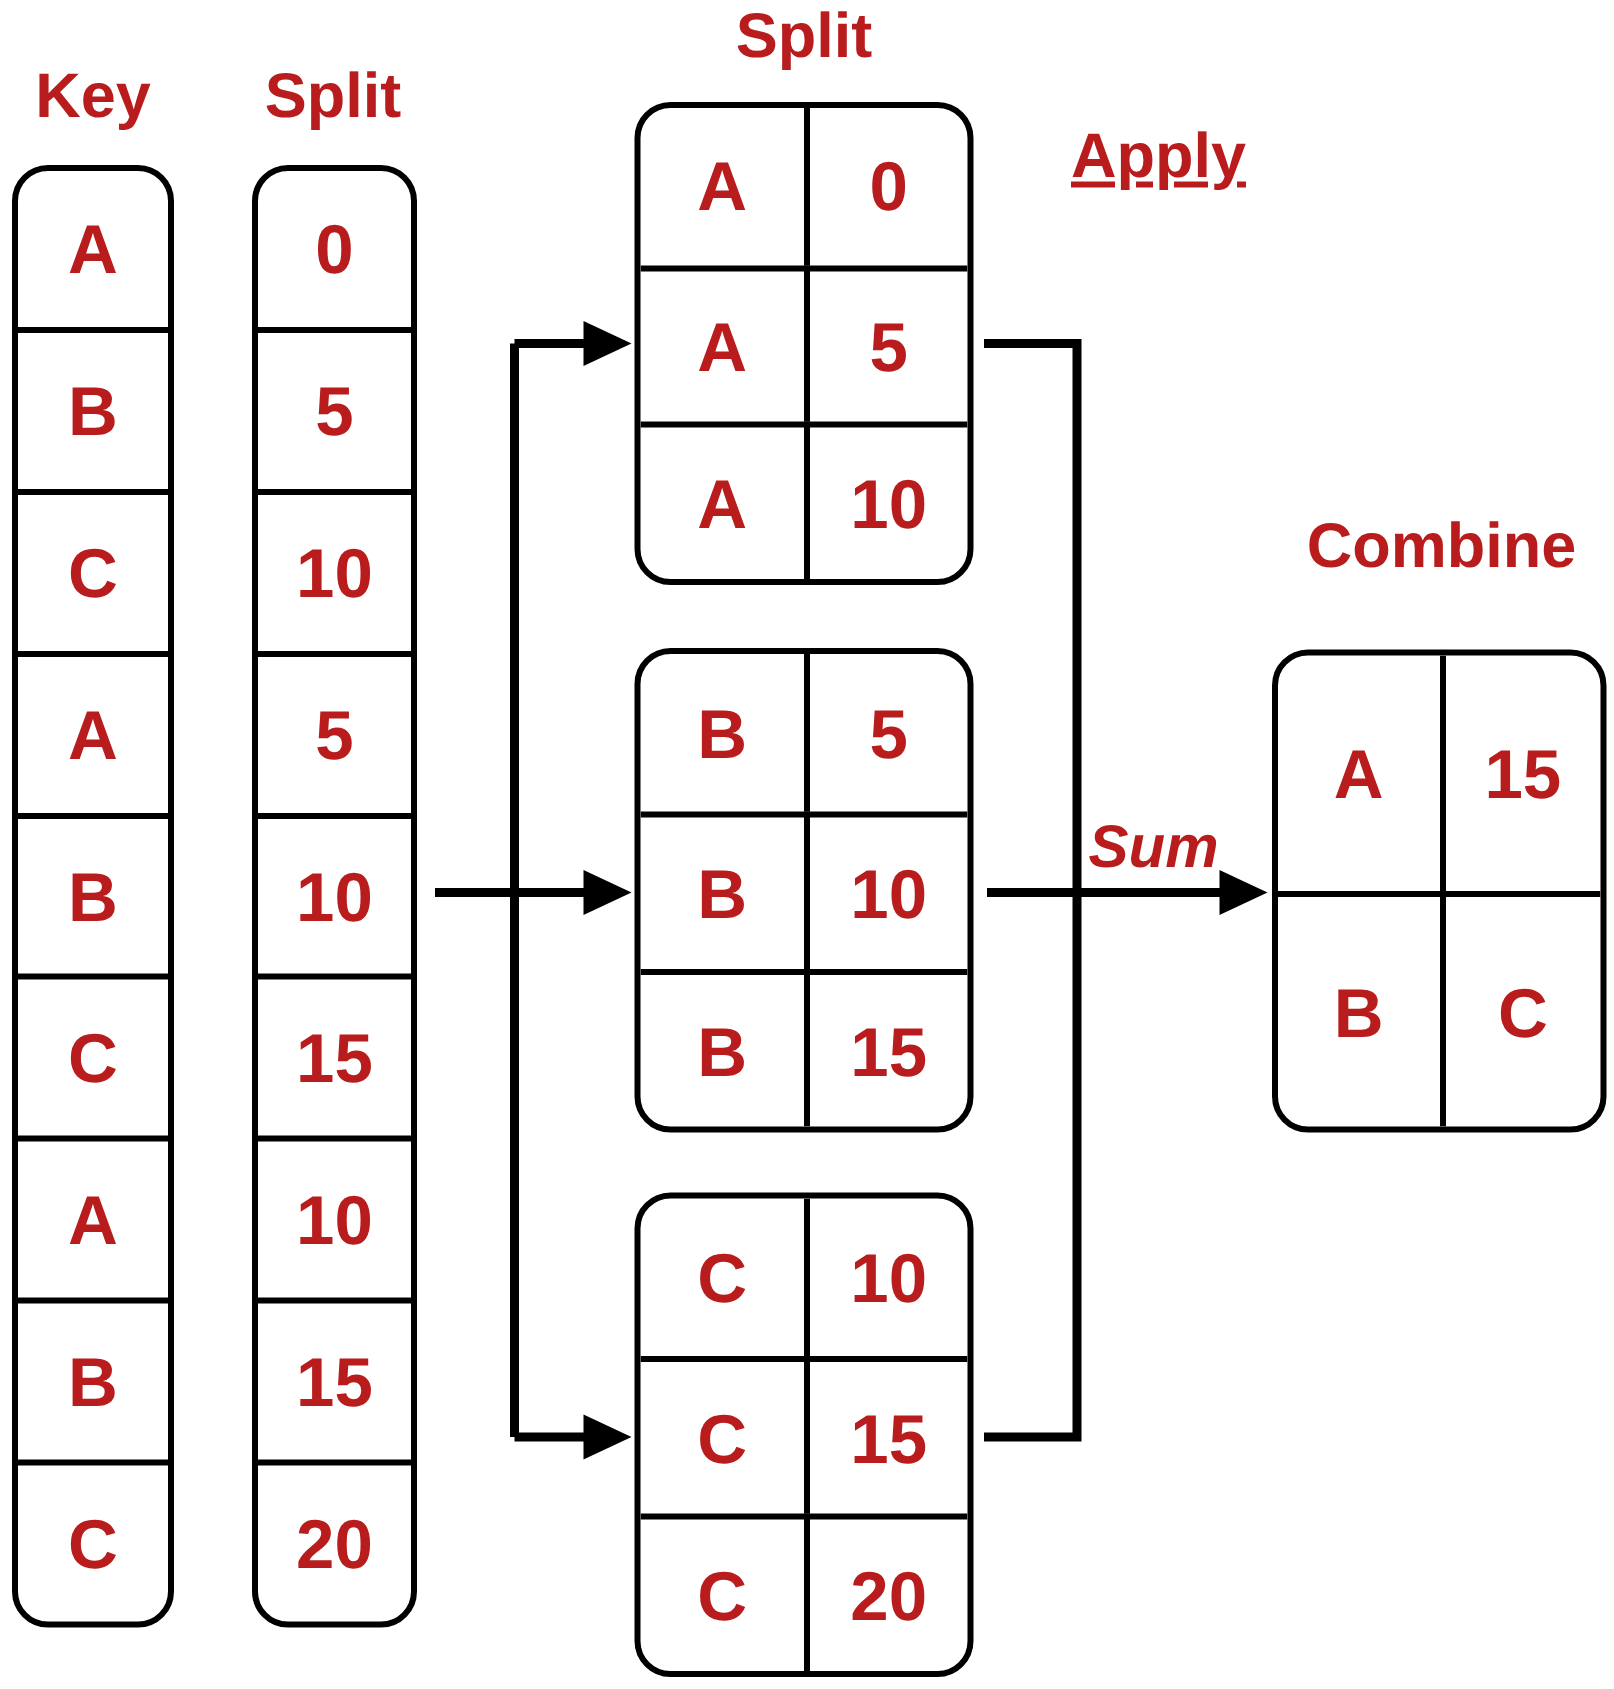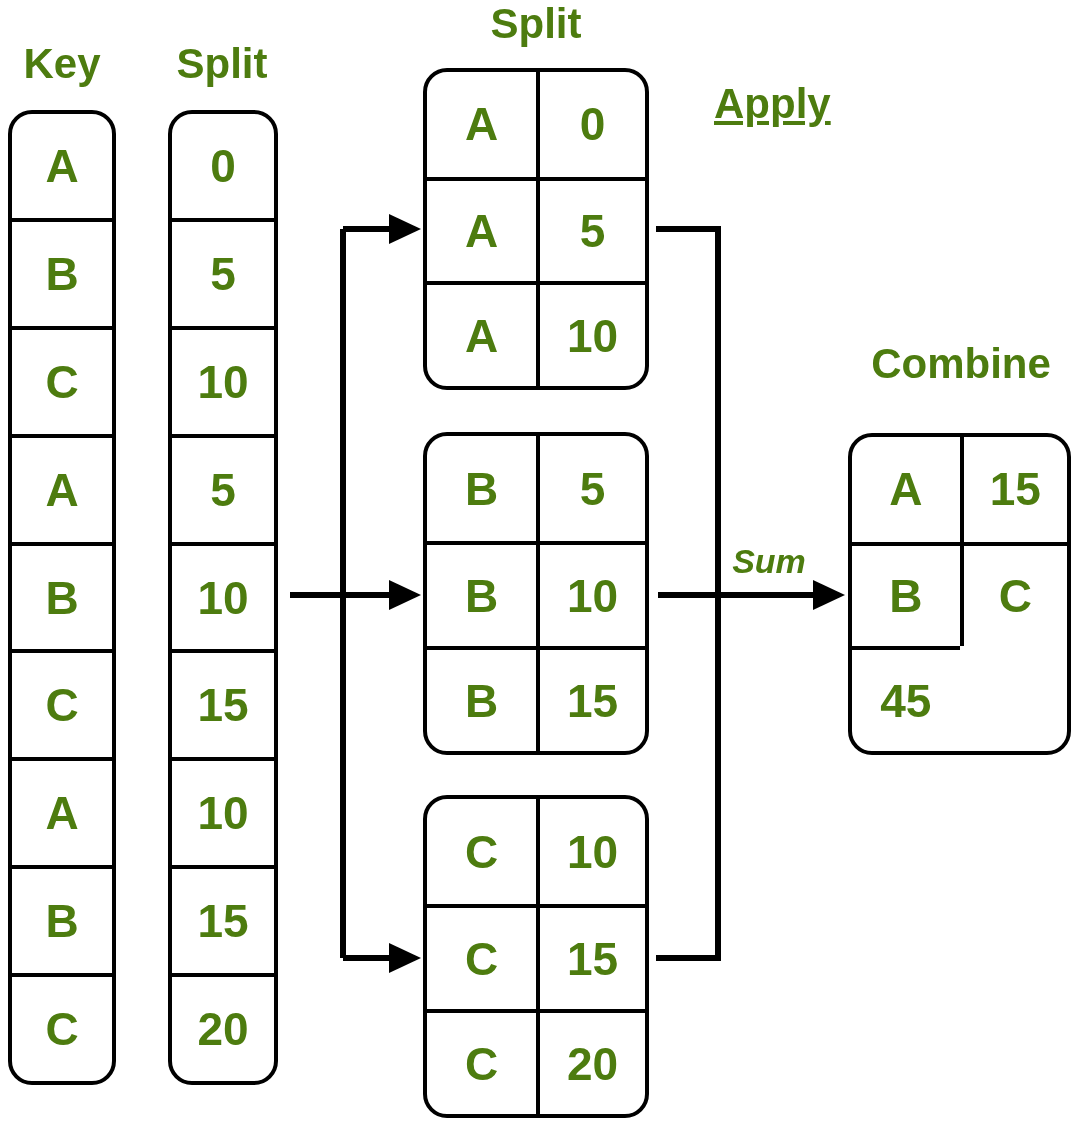--- a/index.html
+++ b/index.html
@@ -3,33 +3,33 @@
 <meta charset="utf-8">
 <style>
   * { box-sizing: border-box; }
   html, body { margin: 0; padding: 0; background: #ffffff; }
   .canvas {
     position: relative;
     width: 1076px;
     height: 1126px;
     background: #ffffff;
     font-family: "Liberation Sans", sans-serif;
-    color: #4d7c0f;
+    color: #b91c1c;
     overflow: hidden;
   }
   .connectors { position: absolute; left: 0; top: 0; width: 1076px; height: 1126px; }
   .lbl {
     position: absolute;
     font-size: 42px;
     font-weight: bold;
     line-height: 1.05;
     white-space: nowrap;
   }
   .centered { transform: translateX(-50%); }
-  .sum-lbl { font-size: 34px; font-style: italic; font-weight: bold; }
+  .sum-lbl { font-size: 40px; font-style: italic; font-weight: bold; }
   .vtable {
     position: absolute;
     display: flex;
     flex-direction: column;
     border: 4px solid #000;
     border-radius: 24px;
     background: #fff;
     overflow: hidden;
   }
   .vtable .cell {
@@ -155,16 +155,15 @@
     <div class="cell">15</div>
     <div class="cell">C</div>
     <div class="cell">20</div>
   </div>
 
   <div class="gtable" id="combine-tbl">
     <div class="cell">A</div>
     <div class="cell">15</div>
     <div class="cell">B</div>
     <div class="cell">C</div>
-    <div class="cell">45</div>
   </div>
 
 </div>
 
 </body></html>

